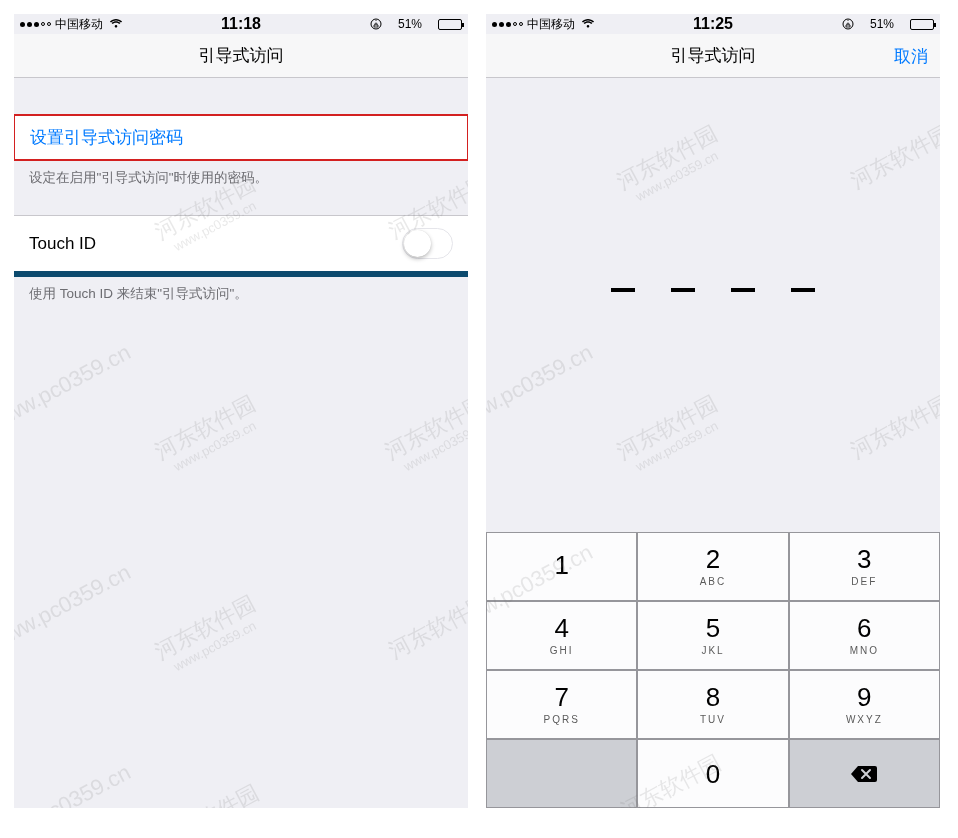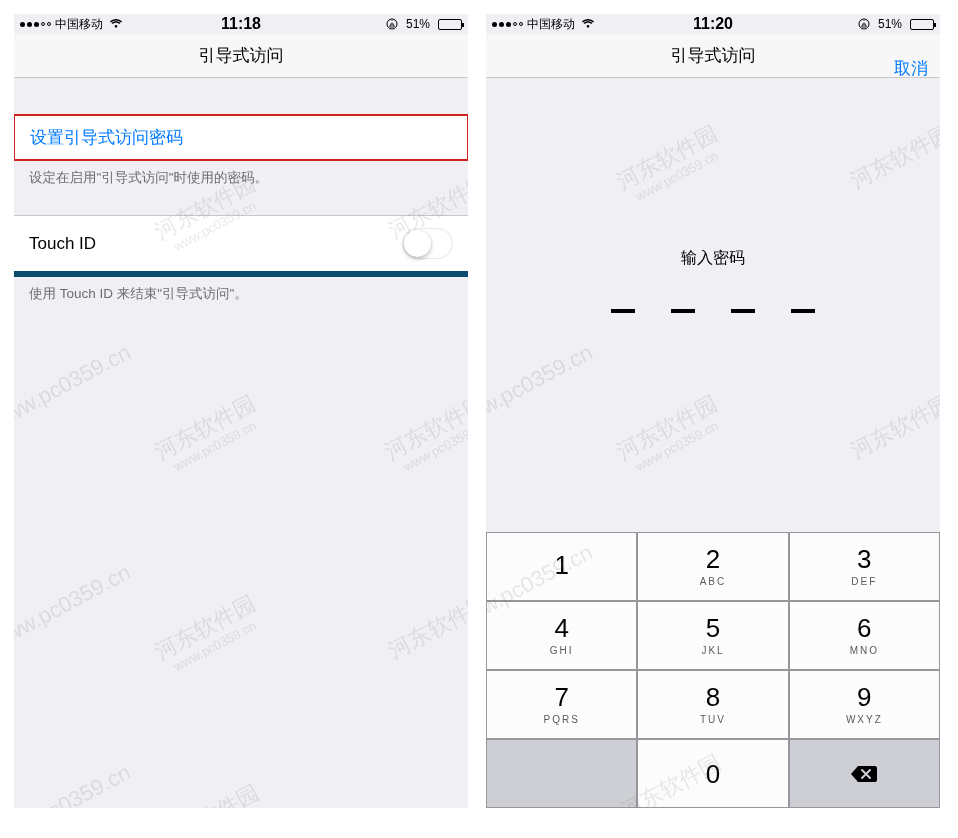--- a/index.html
+++ b/index.html
@@ -29,21 +29,21 @@
       font-size: 12px;
       color: #000;
     }
     .status-left { display: flex; align-items: center; gap: 4px; }
     .signal-dots { display: flex; gap: 2px; }
     .dot { width: 5px; height: 5px; border-radius: 50%; background: #000; }
     .dot.empty { background: transparent; border: 1px solid #000; width:4px; height:4px;}
     .carrier { font-size: 12px; }
     .wifi-icon { margin-left: 2px; }
     .time { font-size: 16px; font-weight: 600; position:absolute; left:50%; transform:translateX(-50%);}
-    .status-right { display: flex; align-items: center; gap: 8px; }
+    .status-right { display: flex; align-items: center; gap: 16px; }
     .lock-icon svg { display:block;}
     .battery-pct { font-size: 12px; }
     .battery-icon { width: 24px; height: 11px; border: 1px solid #000; border-radius: 2px; position: relative; }
     .battery-icon::after { content:""; position:absolute; right:-3px; top:3px; width:2px; height:4px; background:#000;}
     .battery-fill { height:100%; background:#000; }
     
     .nav-bar {
       height: 44px;
       display: flex;
       align-items: center;
@@ -53,21 +53,21 @@
       background: #f7f7f8;
     }
     .nav-title { font-size: 17px; font-weight: 500; color: #000; }
     .nav-back {
       position: absolute; left: 6px; top:0; height:44px;
       display: flex; align-items: center;
       color: #007aff; font-size: 17px; cursor:pointer;
     }
     .nav-back svg { margin-right:2px;}
     .nav-right {
-      position: absolute; right: 12px; top:12px; height:44px;
+      position: absolute; right: 12px; top:0; height:44px;
       display:flex; align-items:center;
       color: #007aff; font-size: 17px; cursor:pointer;
     }
     
     .spacer { height: 36px; }
     .table-cell {
       background: #fff;
       border-top: 1px solid #c8c7cc;
       border-bottom: 6px solid #0c4a6e;
       padding: 12px 15px;
@@ -199,42 +199,41 @@
             <span class="dot empty"></span>
             <span class="dot empty"></span>
         </span>
         <span class="carrier">中国移动</span>
         <span class="wifi-icon">
           <svg width="14" height="10" viewBox="0 0 14 10">
               <path d="M7 9.5c.7 0 1.3-.6 1.3-1.3S7.7 6.9 7 6.9s-1.3.6-1.3 1.3S6.3 9.5 7 9.5zm-3.3-3.4c1.8-1.8 4.8-1.8 6.6 0l1.1-1.1c-2.4-2.4-6.4-2.4-8.8 0l1.1 1.1zM.9 3.5l1.1 1.1c2.8-2.8 7.2-2.8 10 0l1.1-1.1C9.7.1 4.3.1.9 3.5z" fill="#000"></path>
             </svg>
         </span>
       </div>
-      <span class="time">11:20</span>
+      <span class="time">11:25</span>
       <div class="status-right">
         <span class="lock-icon">
           <svg width="12" height="12" viewBox="0 0 12 12">
               <circle cx="6" cy="6" r="5" stroke="#000" fill="none" stroke-width="1"></circle>
               <path d="M6 3v-1M4 7h4v2H4z M5 7V6a1 1 0 012 0v1" stroke="#000" fill="none" stroke-width="0.8"></path>
             </svg>
         </span>
         <span class="battery-pct">51%</span>
         <span class="battery-icon"><span class="battery-fill" style="width:51%"></span></span>
       </div>
     </div>
 
     <div class="nav-bar">
       <div class="nav-title">引导式访问</div>
       <div class="nav-right">
         <span>取消</span>
       </div>
     </div>
 
     <div class="passcode-area">
-      <div class="passcode-label">输入密码</div>
       <div class="dash-row">
         <span class="dash"></span>
         <span class="dash"></span>
         <span class="dash"></span>
         <span class="dash"></span>
       </div>
     </div>
 
     <div class="keypad">
       <div class="key">

